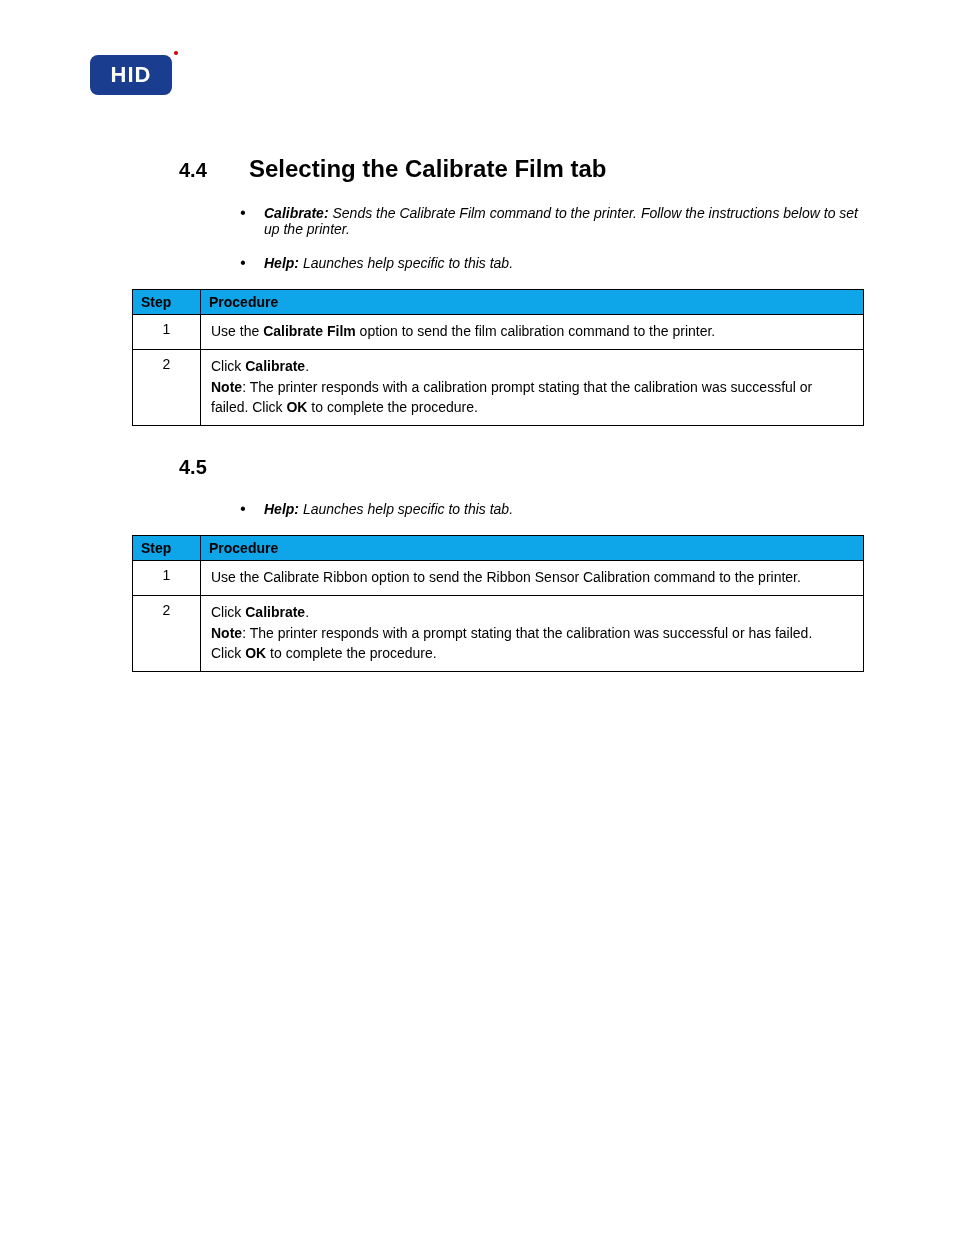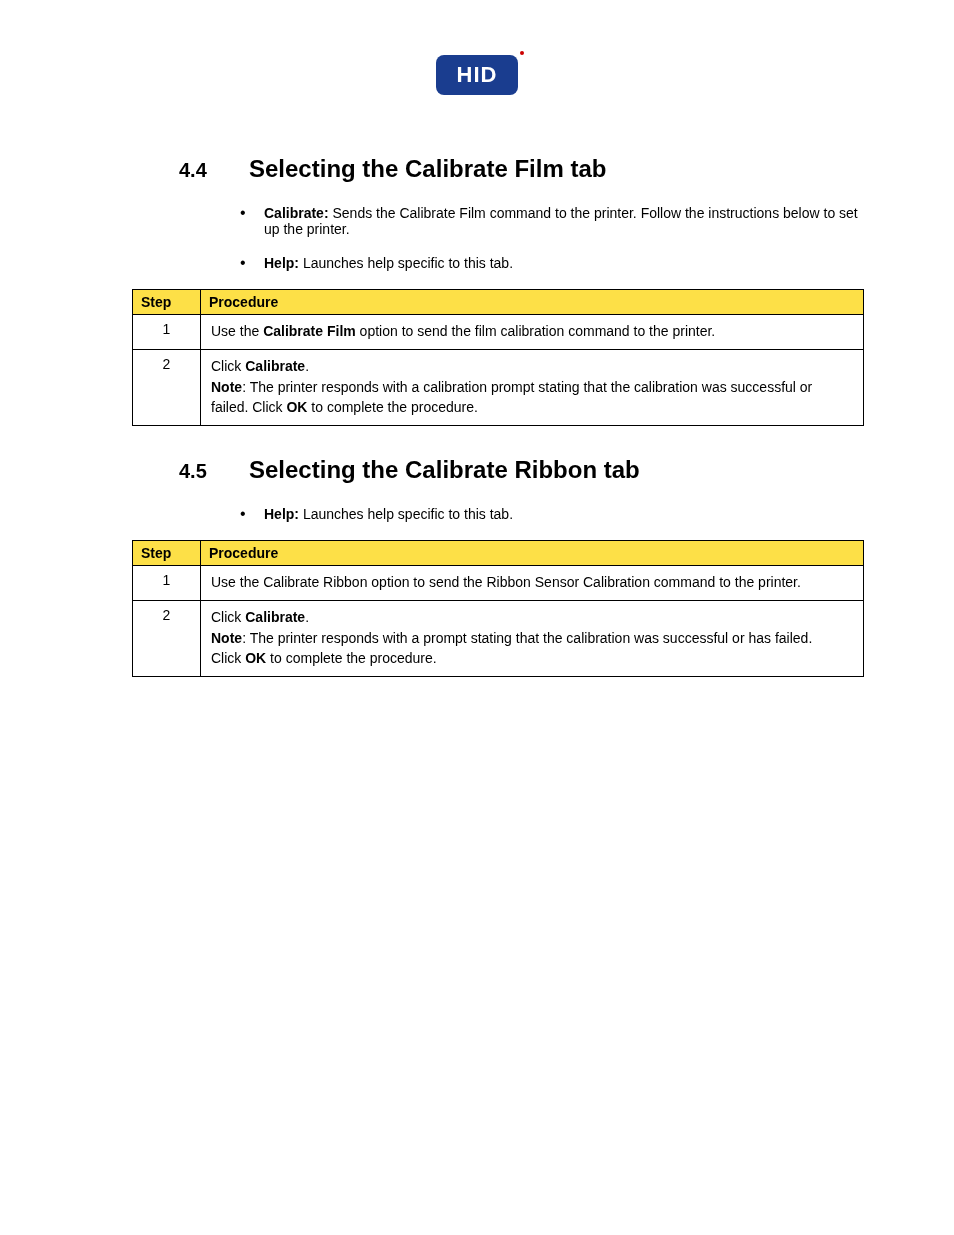--- a/index.html
+++ b/index.html
@@ -12,21 +12,21 @@
     height: 1235px;
     position: relative;
     box-sizing: border-box;
   }
   .page {
     padding: 55px 90px 0 90px;
     box-sizing: border-box;
   }
   .logo-row {
     display: flex;
-    justify-content: center;
+    justify-content: flex-start;
     margin-bottom: 60px;
   }
   .logo {
     width: 82px;
     height: 40px;
     background: #1a3d8f;
     border-radius: 8px;
     position: relative;
     display: flex;
     align-items: center;
@@ -68,20 +68,21 @@
   }
   .heading-title {
     font-family: Verdana, Arial, sans-serif;
     font-weight: bold;
     font-size: 24px;
   }
   .bullet-list {
     margin: 0 3px 8px 108px;
     padding: 0;
     list-style: none;
+    font-style: italic;
   }
   .bullet-list li {
     position: relative;
     padding-left: 24px;
     margin-bottom: 18px;
     font-size: 14px;
   }
   .bullet-list li::before {
     content: "•";
     position: absolute;
@@ -100,21 +101,21 @@
     border-collapse: collapse;
     table-layout: fixed;
     font-size: 14px;
   }
   table.proc th, table.proc td {
     border: 1px solid #000;
     text-align: left;
     vertical-align: top;
   }
   table.proc th {
-    background: #fde047;
+    background: #0ea5e9;
     font-weight: bold;
     padding: 4px 8px;
   }
   table.proc col.step { width: 68px; }
   table.proc td.step-cell {
     text-align: center;
     padding: 6px 4px;
   }
   table.proc td.proc-cell {
     padding: 6px 23px 8px 10px;
@@ -170,21 +171,20 @@
           <td class="step-cell">2</td>
           <td class="proc-cell">Click <span class="b">Calibrate</span>.<br><span class="b">Note</span>: The printer responds with a calibration prompt stating that the calibration was successful or failed. Click <span class="b">OK</span> to complete the procedure.</td>
         </tr>
       </tbody>
     </table>
   </div>
 
   <div class="section">
     <div class="heading-row">
       <span class="heading-num">4.5</span>
-      <span class="heading-title">Selecting the Calibrate Ribbon tab</span>
     </div>
 
     <ul class="bullet-list">
       <li>
         <span class="bullet-label">Help</span>
         <span>Launches help specific to this tab.</span>
       </li>
     </ul>
 
     <table class="proc">

